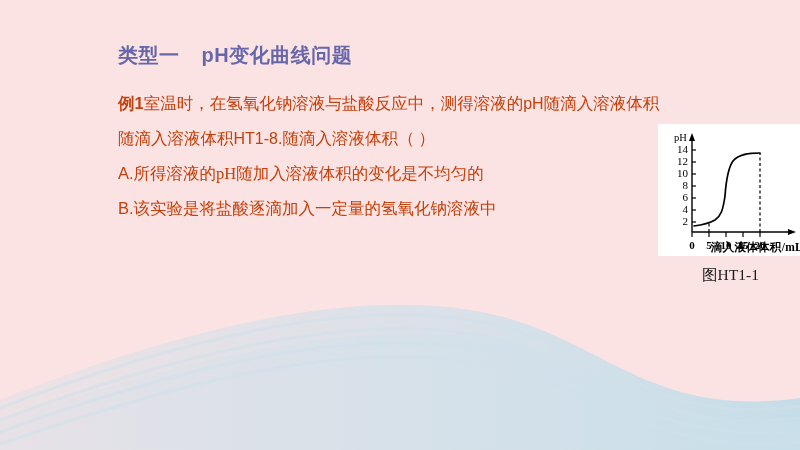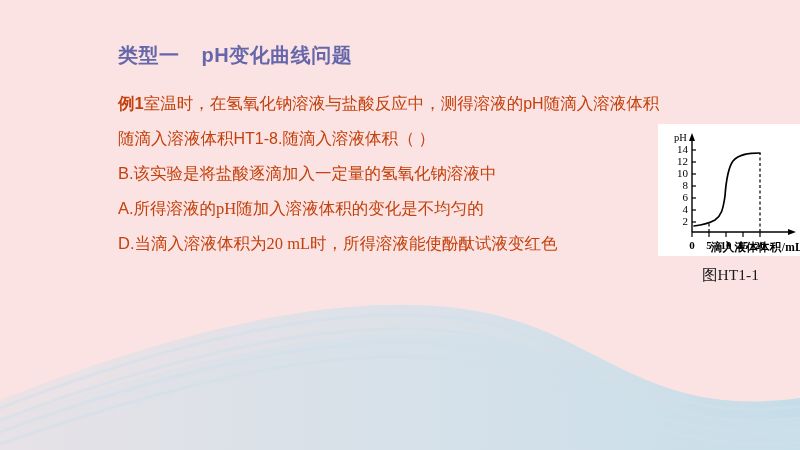--- a/index.html
+++ b/index.html
@@ -142,31 +142,28 @@
 
     <div class="qline">
       <span class="exno">例1</span><span>室温时，在氢氧化钠溶液与盐酸反应中，测得溶液的</span><span class="latin">pH</span><span>随滴入溶液体积</span>
     </div>
 
     <div class="qline">
       <span>随滴入溶液体积</span><span class="latin">HT1-8.</span><span>随滴入溶液体积</span><span>（        ）</span>
     </div>
 
     <div class="qline">
+      <span class="opt-letter">A.</span><span>所得溶液的pH随加入溶液体积的变化是不均匀的</span>
+    </div>
+
+    <div class="qline">
       <span class="opt-letter">B.</span><span>该实验是将盐酸逐滴加入一定量的氢氧化钠溶液中</span>
     </div>
 
-    <div class="qline">
-      <span class="opt-letter">A.</span><span>所得溶液的pH随加入溶液体积的变化是不均匀的</span>
-    </div>
-
-
-    <div class="qline">
-      <span class="opt-letter">D.</span><span>当滴入溶液体积为20 mL时，所得溶液能使酚酞试液变红色</span>
-    </div>
+
 
   </div>
 
   <div id="figure-wrap">
     <div id="figure-box">
       <svg id="ph-chart" width="145" height="132" viewBox="0 0 145 132">
         <rect x="0" y="0" width="145" height="132" fill="#ffffff"></rect>
 
         <g stroke="#000" stroke-width="1.4" fill="none">
           <path id="y-axis" d="M34,108 L34,14"></path>

